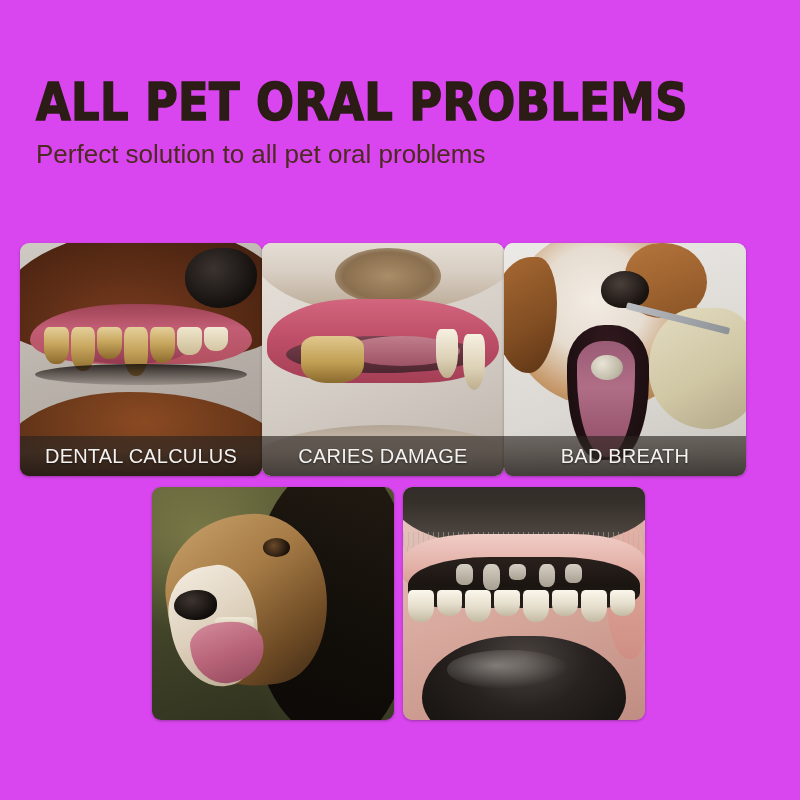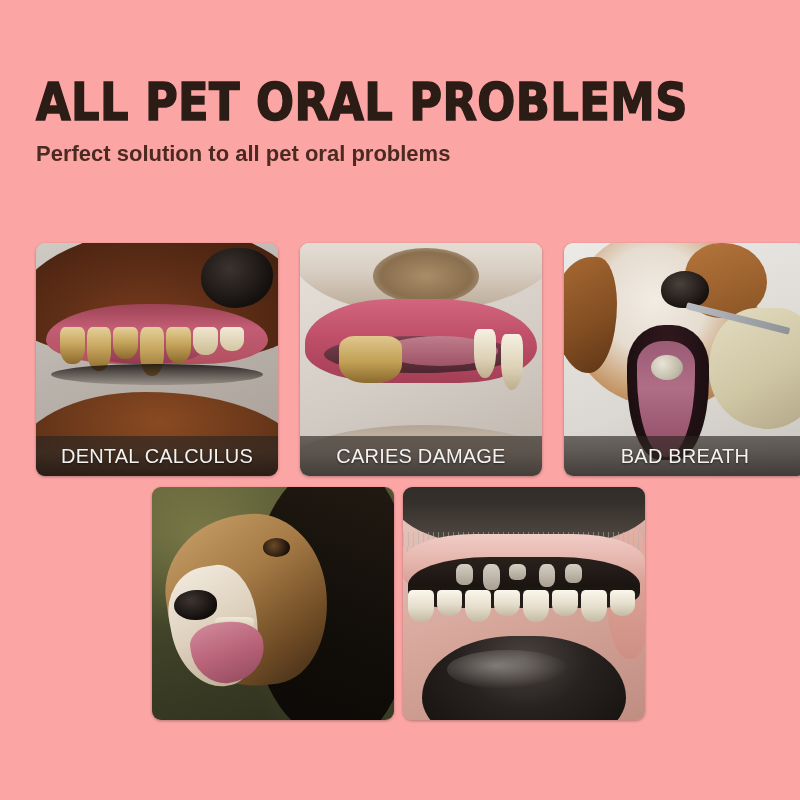--- a/index.html
+++ b/index.html
@@ -13,21 +13,21 @@
     font-family: "Liberation Sans", sans-serif;
     overflow: hidden;
     position: relative;
   }
 
   .page {
     position: absolute;
     inset: 0;
     width: 800px;
     height: 800px;
-    background: #fca5a5;
+    background: #d946ef;
   }
 
   
   .header {
     position: absolute;
     left: 36px;
     top: 74px;
     width: 730px;
   }
   .headline {
@@ -38,37 +38,37 @@
     letter-spacing: 0.5px;
     color: #2b1c15;
     transform: scaleX(0.86);
     transform-origin: left center;
     white-space: nowrap;
     -webkit-text-stroke: 1.6px #2b1c15;
   }
   .subhead {
     margin-top: 8px;
     font-family: "Liberation Sans", sans-serif;
-    font-weight: 700;
-    font-size: 22px;
+    font-weight: 400;
+    font-size: 26px;
     line-height: 32px;
     color: #4b2a21;
     white-space: nowrap;
   }
 
   
   .grid-row {
     position: absolute;
     display: flex;
   }
   .row-top {
-    left: 36px;
+    left: 20px;
     top: 243px;
     width: 744px;
-    gap: 22px;
+    gap: 0;
   }
   .row-bottom {
     left: 152px;
     top: 487px;
     width: 496px;
     gap: 9px;
   }
 
   .card {
     position: relative;

